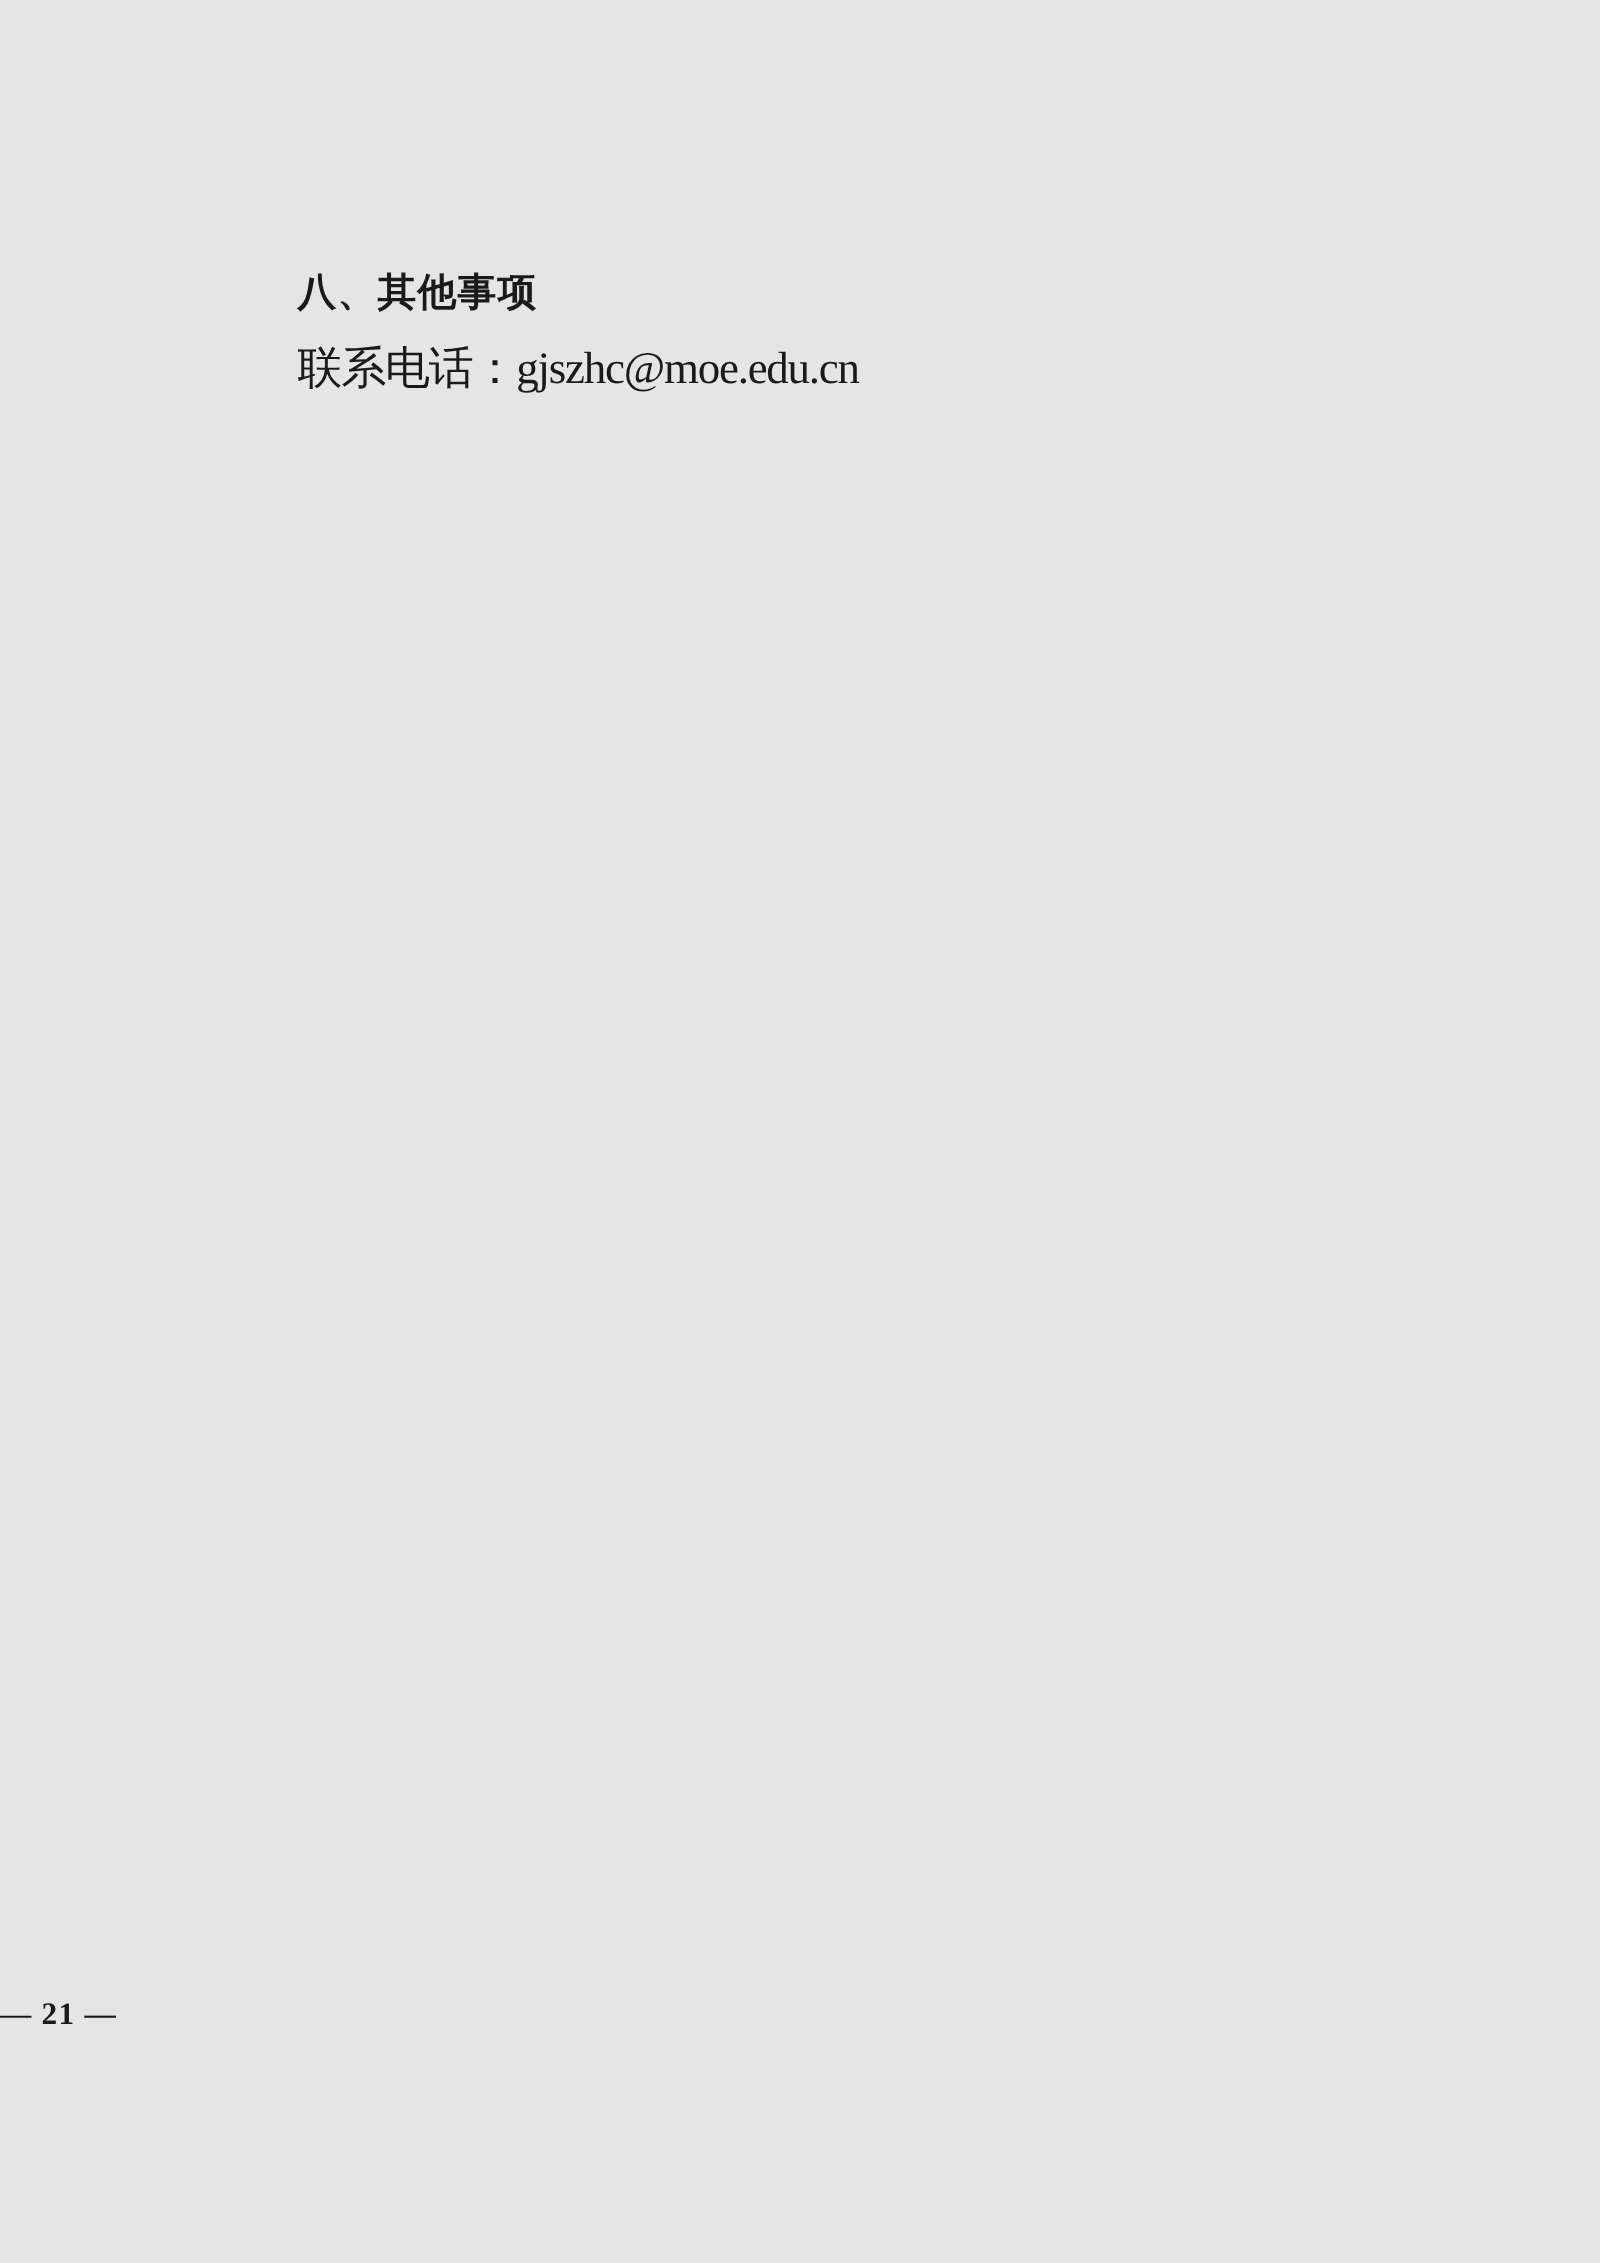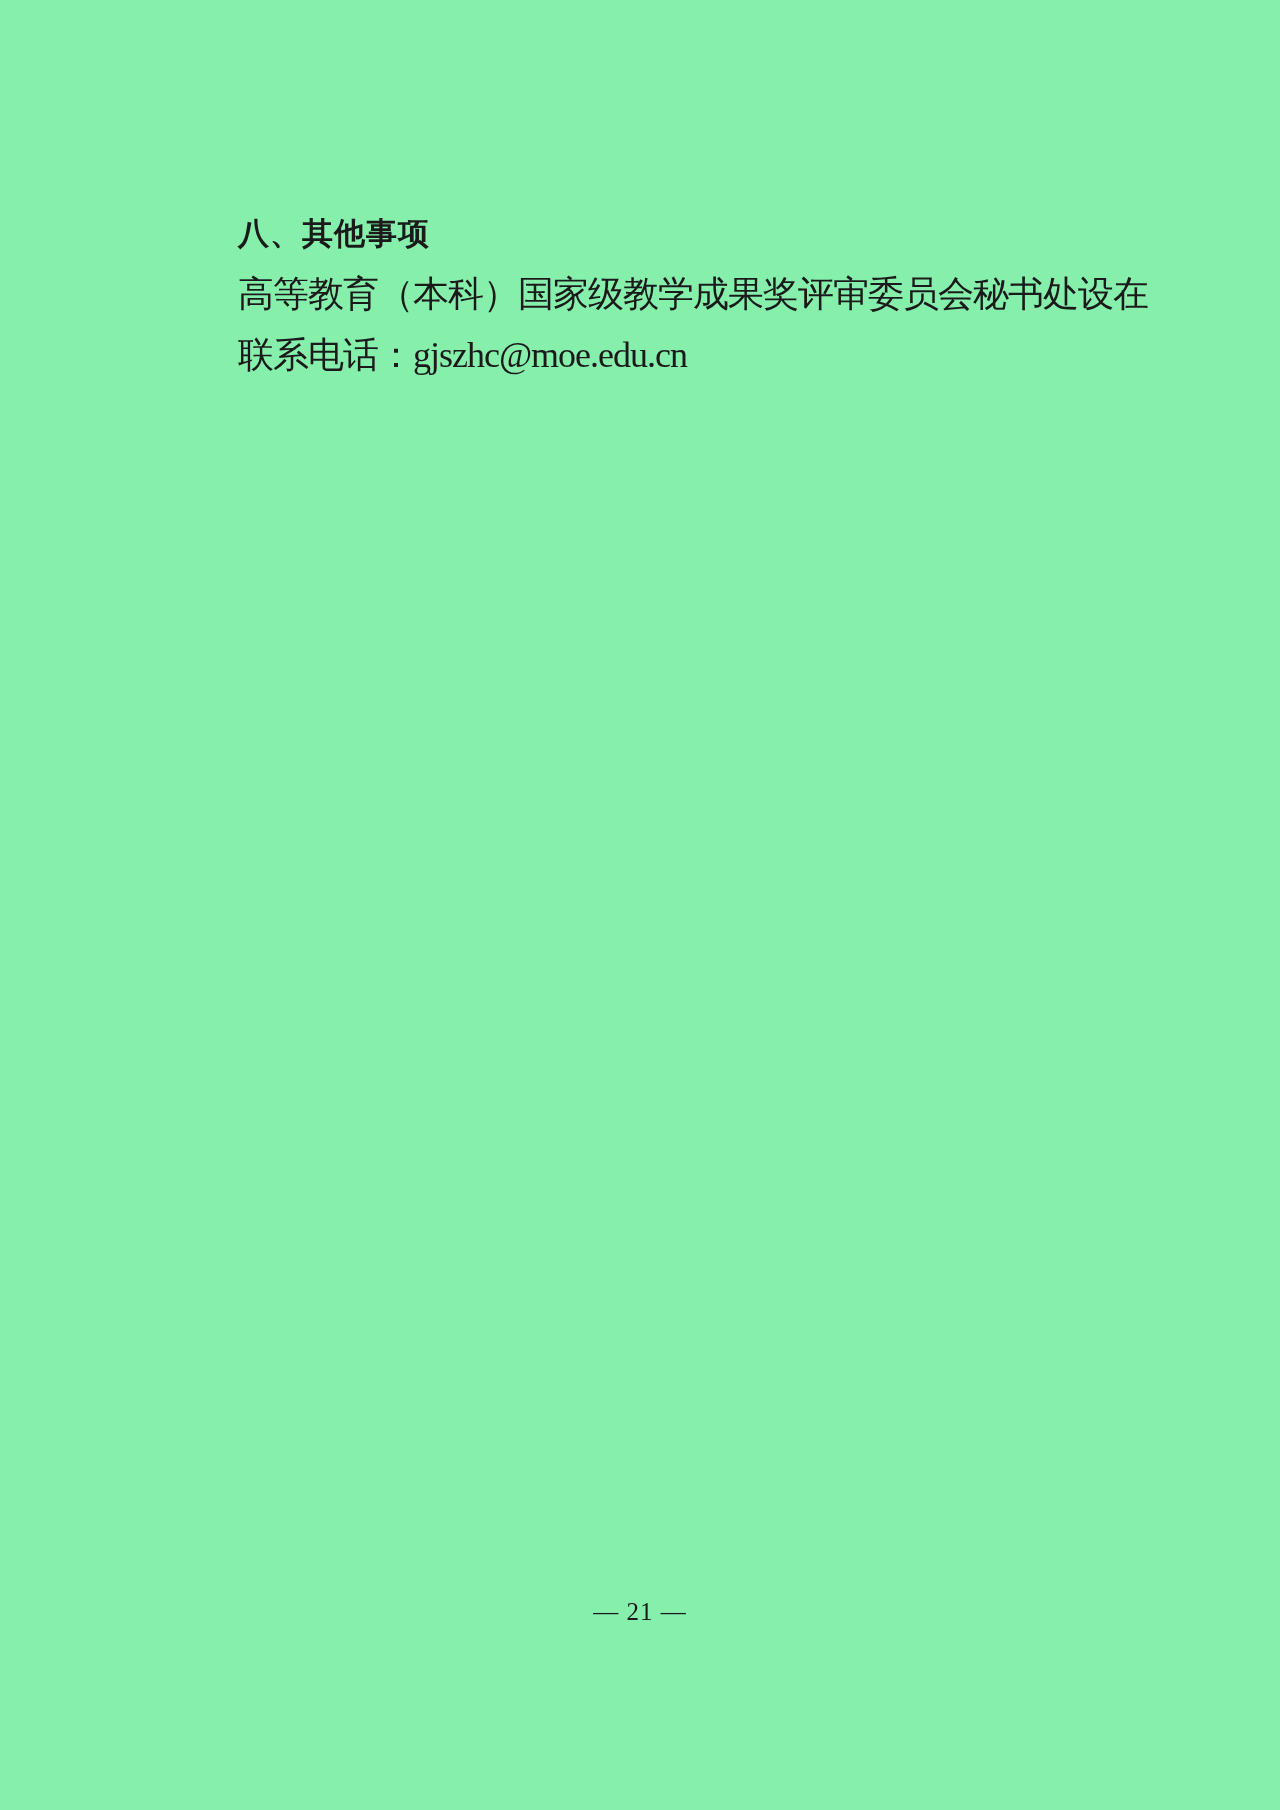--- a/index.html
+++ b/index.html
@@ -1,21 +1,21 @@
 <!DOCTYPE html>
 <html><head>
 <meta charset="utf-8">
 <style>
   * { margin: 0; padding: 0; box-sizing: border-box; }
   html, body { background: #ffffff; }
   .page {
     position: relative;
     width: 1280px;
     height: 1810px;
-    background: #86efac;
+    background: #e5e5e5;
     overflow: hidden;
     font-family: "Liberation Serif", serif;
     color: #1a1a1a;
   }
   .content {
     position: absolute;
     left: 167px;
     top: 203px;
     width: 960px;
   }
@@ -38,31 +38,30 @@
     line-height: 61px;
     letter-spacing: 1px;
     padding-left: 71px;
     white-space: nowrap;
   }
   .footer {
     position: absolute;
     top: 1596px;
     left: 0;
     width: 100%;
-    text-align: center;
+    text-align: left;
     font-family: "Liberation Serif", serif;
-    font-weight: normal;
+    font-weight: bold;
     font-size: 25px;
     line-height: 32px;
     letter-spacing: 1px;
   }
 </style>
 </head>
 <body>
 
 <div class="page">
   <div class="content">
     <h2 class="heading">八、其他事项</h2>
-    <p class="line indent">高等教育（本科）国家级教学成果奖评审委员会秘书处设在</p>
     <p class="line indent">联系电话：gjszhc@moe.edu.cn</p>
   </div>
   <div class="footer">— 21 —</div>
 </div>
 
 </body></html>

